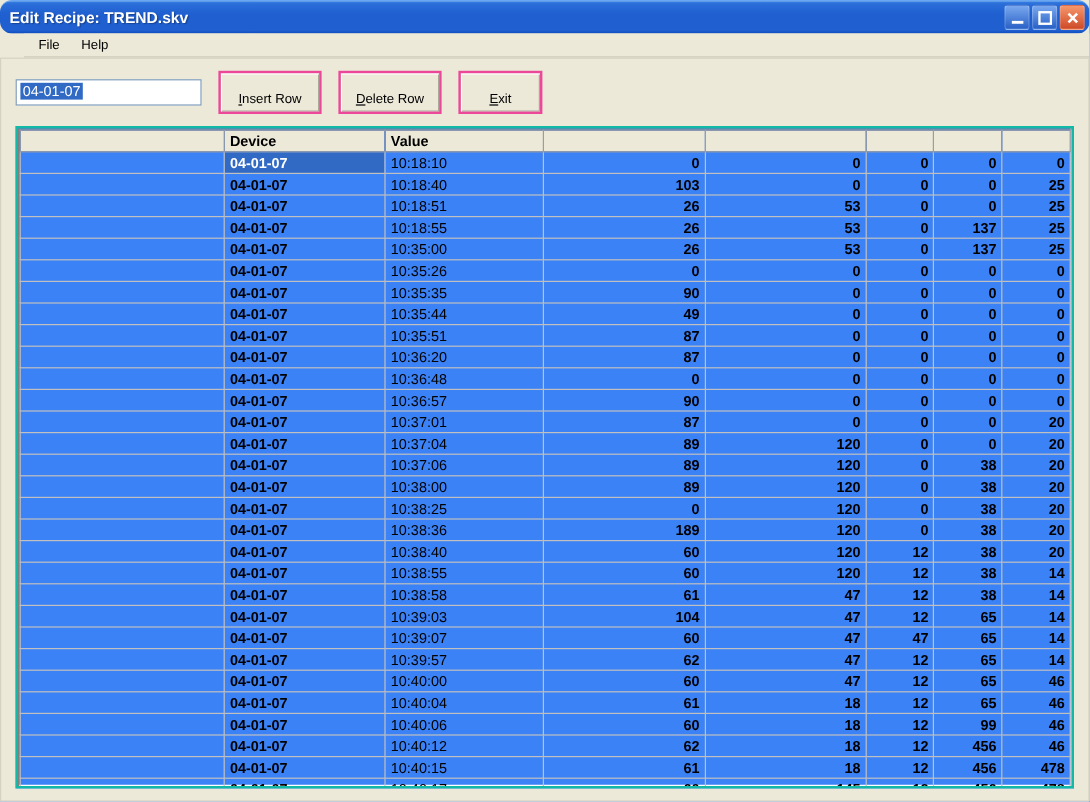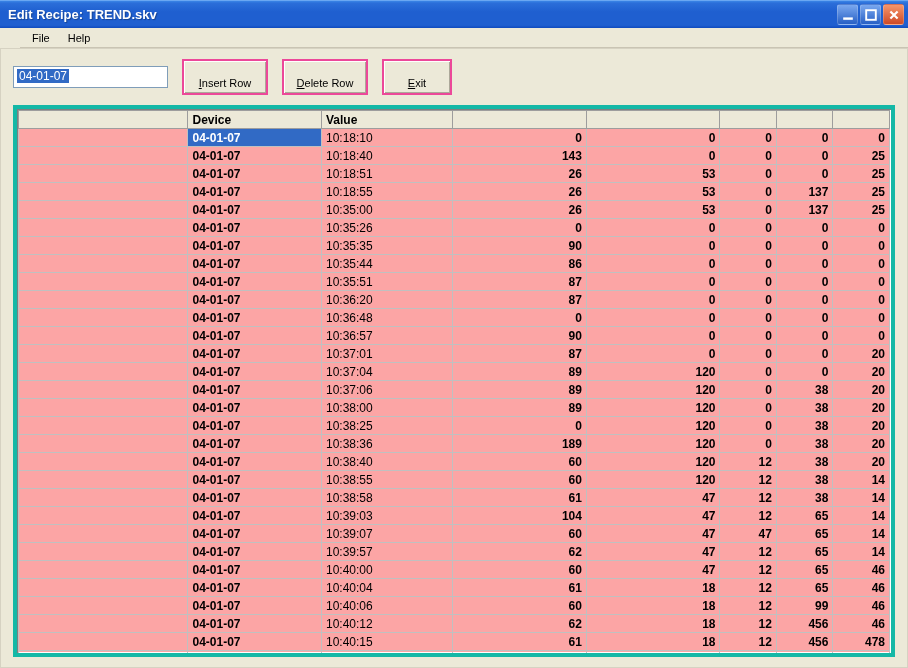--- a/index.html
+++ b/index.html
@@ -6,20 +6,21 @@
   html, body { margin: 0; padding: 0; height: 100%; }
   body { font-family: Tahoma, Arial, sans-serif; font-size: 11px; background: #ece9d8; overflow: hidden; }
 
   
   .titlebar {
     height: 28px;
     background: linear-gradient(to bottom, #3a85e6 0%, #2b6ed9 8%, #1f5fd0 40%, #1f5fd0 90%, #0f4abe 100%);
     display: flex; align-items: center; color: #fff; font-weight: bold;
     font-size: 13px; padding: 0 4px 0 8px;
     border-top: 1px solid #6aa7f2;
+    border-radius: 10px;
   }
   .titlebar-title { flex: 1; text-shadow: 1px 1px 1px rgba(0,0,0,.3); }
   .winbtns { display: flex; gap: 2px; }
   .winbtn {
     width: 21px; height: 21px; border-radius: 3px;
     display: flex; align-items: center; justify-content: center;
     border: 1px solid #fff3; background: linear-gradient(to bottom,#7aa8ef,#2860c5);
     color: #fff; font-weight: bold;
   }
   .winbtn.close { background: linear-gradient(to bottom,#f6966b,#ce4a27); }
@@ -47,23 +48,23 @@
   .btn {
     height:23px; min-width:86px; padding:16px 10px;
     background:#ece9d8; border:2px solid #ec4899;
     box-shadow: inset 1px 1px #fff, inset -1px -1px #aca899;
     font-family:inherit; font-size:11px;
   }
   .btn .ul { text-decoration: underline; }
 
   
   .table-frame {
-    flex:1; border:4px solid #14b8a6;
+    flex:1; border:2px solid #14b8a6;
     box-shadow: inset 1px 1px #7f7f7f, inset -1px -1px #fff;
-    background:#fca5a5; overflow:auto; padding:1px;
+    background:#3b82f6; overflow:auto; padding:1px;
   }
   table { border-collapse: collapse; width: 100%; table-layout:fixed; }
   th, td {
     border: 1px solid #c0c0c0;
     height: 18px;
     padding: 0 4px;
     white-space: nowrap; overflow:hidden;
     font-size:12px; font-weight:normal;
   }
   th {
@@ -154,21 +155,21 @@
             <td class="num">0</td>
             <td class="num">0</td>
             <td class="num">0</td>
             <td class="num">0</td>
             <td class="num">0</td>
           </tr>
           <tr>
             <td class=""></td>
             <td class="dev">04-01-07</td>
             <td class="val">10:18:40</td>
-            <td class="num">143</td>
+            <td class="num">103</td>
             <td class="num">0</td>
             <td class="num">0</td>
             <td class="num">0</td>
             <td class="num">25</td>
           </tr>
           <tr>
             <td class=""></td>
             <td class="dev">04-01-07</td>
             <td class="val">10:18:51</td>
             <td class="num">26</td>
@@ -214,21 +215,21 @@
             <td class="num">90</td>
             <td class="num">0</td>
             <td class="num">0</td>
             <td class="num">0</td>
             <td class="num">0</td>
           </tr>
           <tr>
             <td class=""></td>
             <td class="dev">04-01-07</td>
             <td class="val">10:35:44</td>
-            <td class="num">86</td>
+            <td class="num">49</td>
             <td class="num">0</td>
             <td class="num">0</td>
             <td class="num">0</td>
             <td class="num">0</td>
           </tr>
           <tr>
             <td class=""></td>
             <td class="dev">04-01-07</td>
             <td class="val">10:35:51</td>
             <td class="num">87</td>

